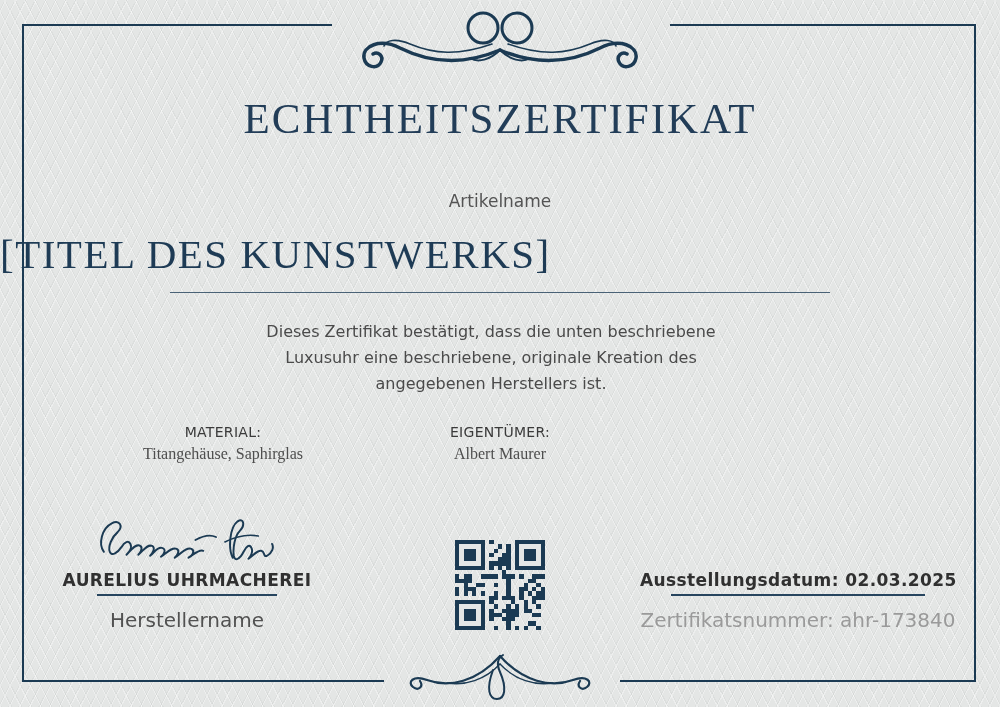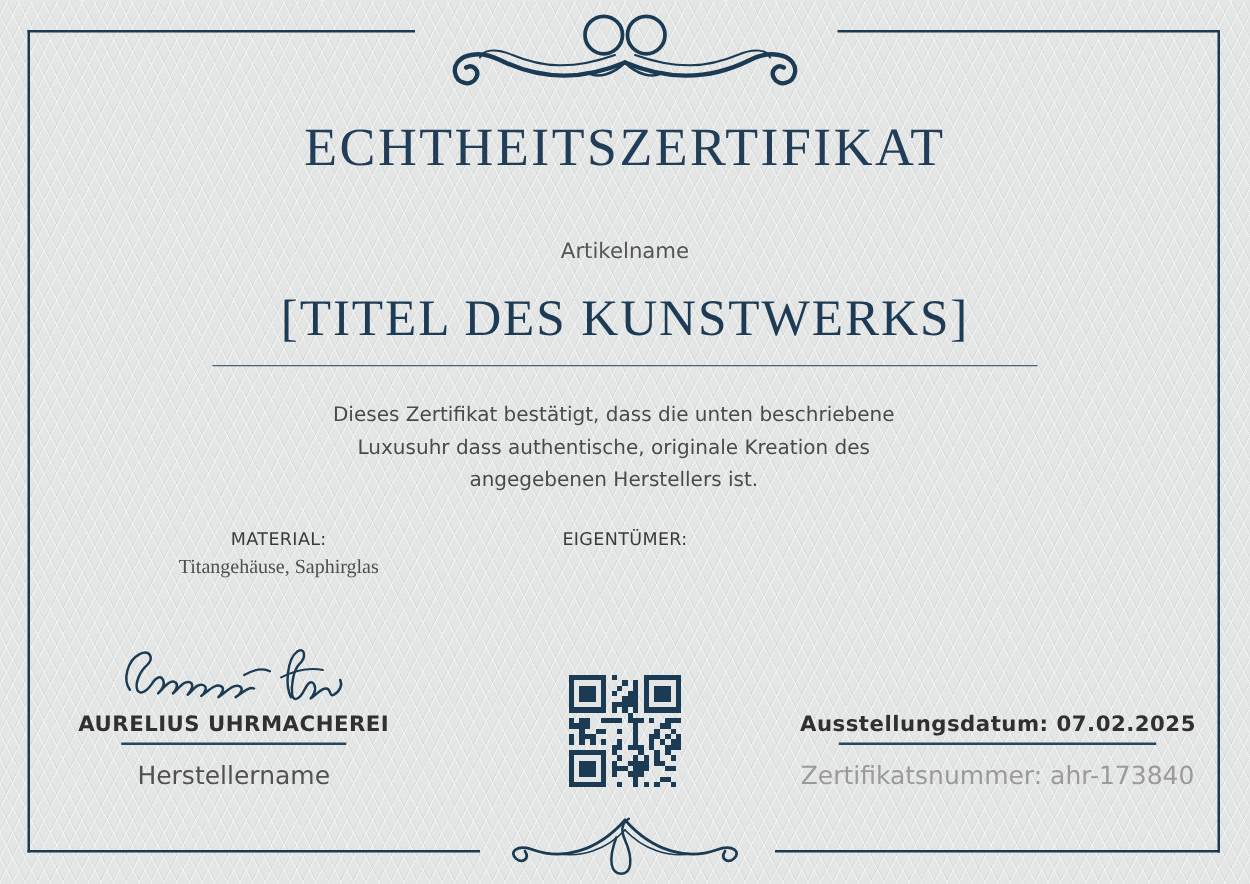--- a/index.html
+++ b/index.html
@@ -34,21 +34,21 @@
     text-align:center; white-space:nowrap;
     font-family:"Liberation Serif","DejaVu Serif",serif;
     font-size:43px; letter-spacing:2px; color:#223d58; font-weight:400;
   }
   .article-label {
     position:absolute; left:0; right:0; top:191px;
     text-align:center; font-size:17px; color:#545454;
   }
   .artwork-title {
     position:absolute; left:0; right:0; top:230px;
-    text-align:center; white-space:nowrap;
+    white-space:nowrap;
     font-family:"Liberation Serif","DejaVu Serif",serif;
     font-size:41px; letter-spacing:1.5px; color:#1e3b55; font-weight:400;
   }
   .title-underline {
     position:absolute; left:170px; top:292px; width:660px; height:1px;
     background:#2e4a63; opacity:.85;
   }
   .statement {
     position:absolute; left:221px; top:319px; width:540px;
     text-align:center; font-size:16px; line-height:26px; color:#4a4a4a;
@@ -100,30 +100,31 @@
     </g>
   </svg>
 
   <div class="cert-title">ECHTHEITSZERTIFIKAT</div>
   <div class="article-label">Artikelname</div>
   <div class="artwork-title">[TITEL DES KUNSTWERKS]</div>
   <div class="title-underline"></div>
 
   <div class="statement">
     <div>Dieses Zertifikat bestätigt, dass die unten beschriebene</div>
-    <div>Luxusuhr dass authentische, originale Kreation des</div>
+    <div>Luxusuhr eine beschriebene, originale Kreation des</div>
     <div>angegebenen Herstellers ist.</div>
   </div>
 
   <div class="detail-col col-material">
     <div class="d-label">MATERIAL:</div>
     <div class="d-value">Titangehäuse, Saphirglas</div>
   </div>
   <div class="detail-col col-owner">
     <div class="d-label">EIGENTÜMER:</div>
+    <div class="d-value">Albert Maurer</div>
   </div>
 
   <svg class="signature-svg" viewBox="0 0 185 58" fill="none" stroke="currentColor" stroke-linecap="round" stroke-linejoin="round">
     <path stroke-width="2" d="M7,41 C1,33 5,17 15,12 C23,8 27,15 21,21 C15,26 11,36 13,41 C15,46 21,42 25,36 C28,31 32,29 34,33 C36,37 32,42 30,44 C35,39 40,32 44,35 C47,37 44,42 42,44 C47,40 51,33 56,35 C60,37 56,43 54,45 C58,42 61,36 66,37 C71,38 68,44 65,46 C71,42 76,36 81,38 C85,40 81,45 79,47 C85,43 91,36 96,38 C100,40 97,45 93,47 C98,44 104,38 108,40"></path>
     <path stroke-width="1.8" d="M100,29 C107,25 115,23 121,26"></path>
     <path stroke-width="2" d="M138,47 C133,37 135,16 143,10 C149,6 151,14 145,20 C140,25 138,37 139,45 C140,51 145,49 149,41 C152,35 155,33 157,37 C159,41 156,46 154,48 C159,45 163,39 167,40 C171,41 169,47 173,45 C178,42 180,37 178,33"></path>
     <path stroke-width="1.6" d="M130,31 C142,25 154,23 164,25"></path>
   </svg>
 
   <div class="sig-block">
@@ -250,21 +251,21 @@
       <rect x="2" y="2" width="3" height="3" fill="#1b3a53"></rect>
       <rect x="14" y="0" width="7" height="7" fill="#1b3a53"></rect>
       <rect x="15" y="1" width="5" height="5" fill="#e4e6e5"></rect>
       <rect x="16" y="2" width="3" height="3" fill="#1b3a53"></rect>
       <rect x="0" y="14" width="7" height="7" fill="#1b3a53"></rect>
       <rect x="1" y="15" width="5" height="5" fill="#e4e6e5"></rect>
       <rect x="2" y="16" width="3" height="3" fill="#1b3a53"></rect>
     </svg>
 
   <div class="issue-block">
-    <div class="bold-line">Ausstellungsdatum: 07.02.2025</div>
+    <div class="bold-line">Ausstellungsdatum: 02.03.2025</div>
     <div class="thin-rule issue-rule"></div>
     <div class="sub-line sub-light">Zertifikatsnummer: ahr-173840</div>
   </div>
 
   <svg class="ornament bottom-flourish" viewBox="0 0 210 56" fill="none" stroke="currentColor" stroke-linecap="round">
     <path d="M105,10 C82,36 54,42 32,34 C18,29 12,36 18,41 C23,45 29,41 25,35" stroke-width="2.2"></path>
     <path d="M105,18 C90,34 70,40 52,37" stroke-width="1.4"></path>
     <g transform="translate(210,0) scale(-1,1)">
       <path d="M105,10 C82,36 54,42 32,34 C18,29 12,36 18,41 C23,45 29,41 25,35" stroke-width="2.2"></path>
       <path d="M105,18 C90,34 70,40 52,37" stroke-width="1.4"></path>

